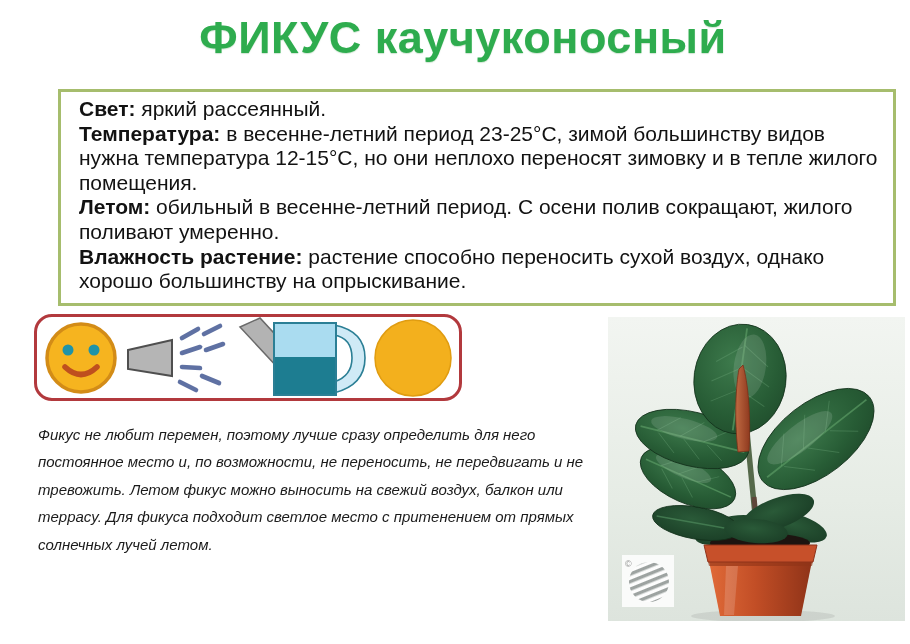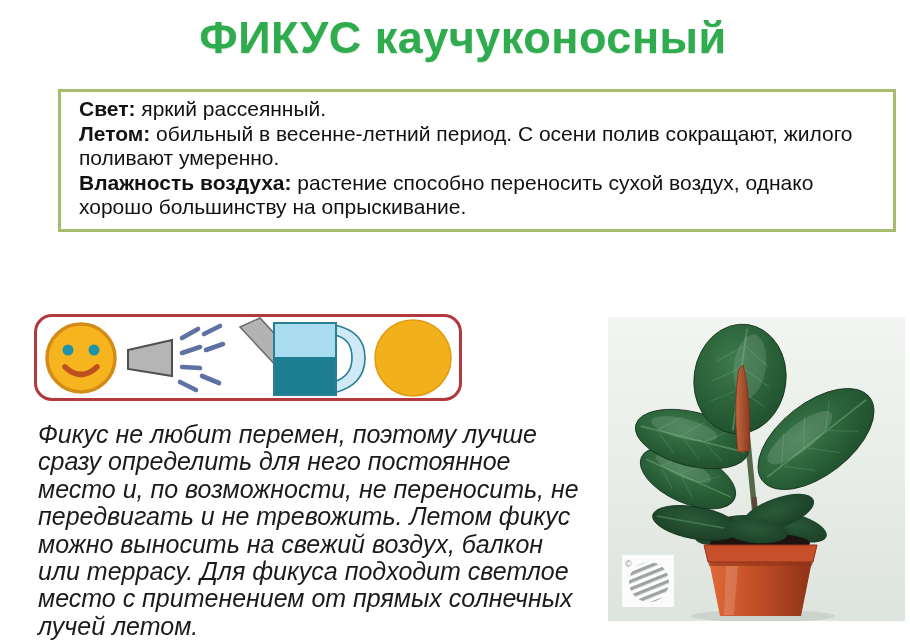--- a/index.html
+++ b/index.html
@@ -24,44 +24,47 @@
   
   .icon-strip{
     position:absolute;left:34px;top:314px;width:428px;height:87px;box-sizing:border-box;
     border:3px solid #b2393d;border-radius:18px;background:#ffffff;
     display:flex;align-items:center;justify-content:space-evenly;
   }
   .icon-strip .icon{display:block;}
   
   .note{
     position:absolute;left:38px;top:421px;width:552px;margin:0;
-    font-style:italic;font-size:25px;line-height:27.4px;color:#1b1b1b;
+    font-style:italic;font-size:15px;line-height:27.4px;color:#1b1b1b;
   }
   
   .photo{
     position:absolute;left:608px;top:317px;width:297px;height:304px;
   }
   .photo svg{display:block;}
 </style>
 </head>
 <body>
 
 <div class="page">
 
   <h1 class="title">ФИКУС каучуконосный</h1>
 
   <div class="care-box">
     <div class="care-line">
       <b>Свет:</b><span> яркий рассеянный.</span>
     </div>
     <div class="care-line">
+      <b>Температура:</b><span> в весенне-летний период 23-25°С, зимой большинству видов нужна температура 12-15°С, но они неплохо переносят зимовку и в тепле жилого помещения.</span>
+    </div>
+    <div class="care-line">
       <b>Летом:</b><span> обильный в весенне-летний период. С осени полив сокращают, жилого поливают умеренно.</span>
     </div>
     <div class="care-line">
-      <b>Влажность воздуха:</b><span> растение способно переносить сухой воздух, однако хорошо большинству на опрыскивание.</span>
+      <b>Влажность растение:</b><span> растение способно переносить сухой воздух, однако хорошо большинству на опрыскивание.</span>
     </div>
   </div>
 
   <div class="icon-strip">
 
     <svg class="icon" width="76" height="76" viewBox="0 0 76 76">
       <circle cx="38" cy="38" r="34" fill="#f6b41f" stroke="#d38c17" stroke-width="3.5"></circle>
       <circle cx="25" cy="30" r="5.5" fill="#1f93a8"></circle>
       <circle cx="51" cy="30" r="5.5" fill="#1f93a8"></circle>
       <path d="M22,47 Q38,62 54,47" fill="none" stroke="#bf4f1e" stroke-width="5.5" stroke-linecap="round"></path>

